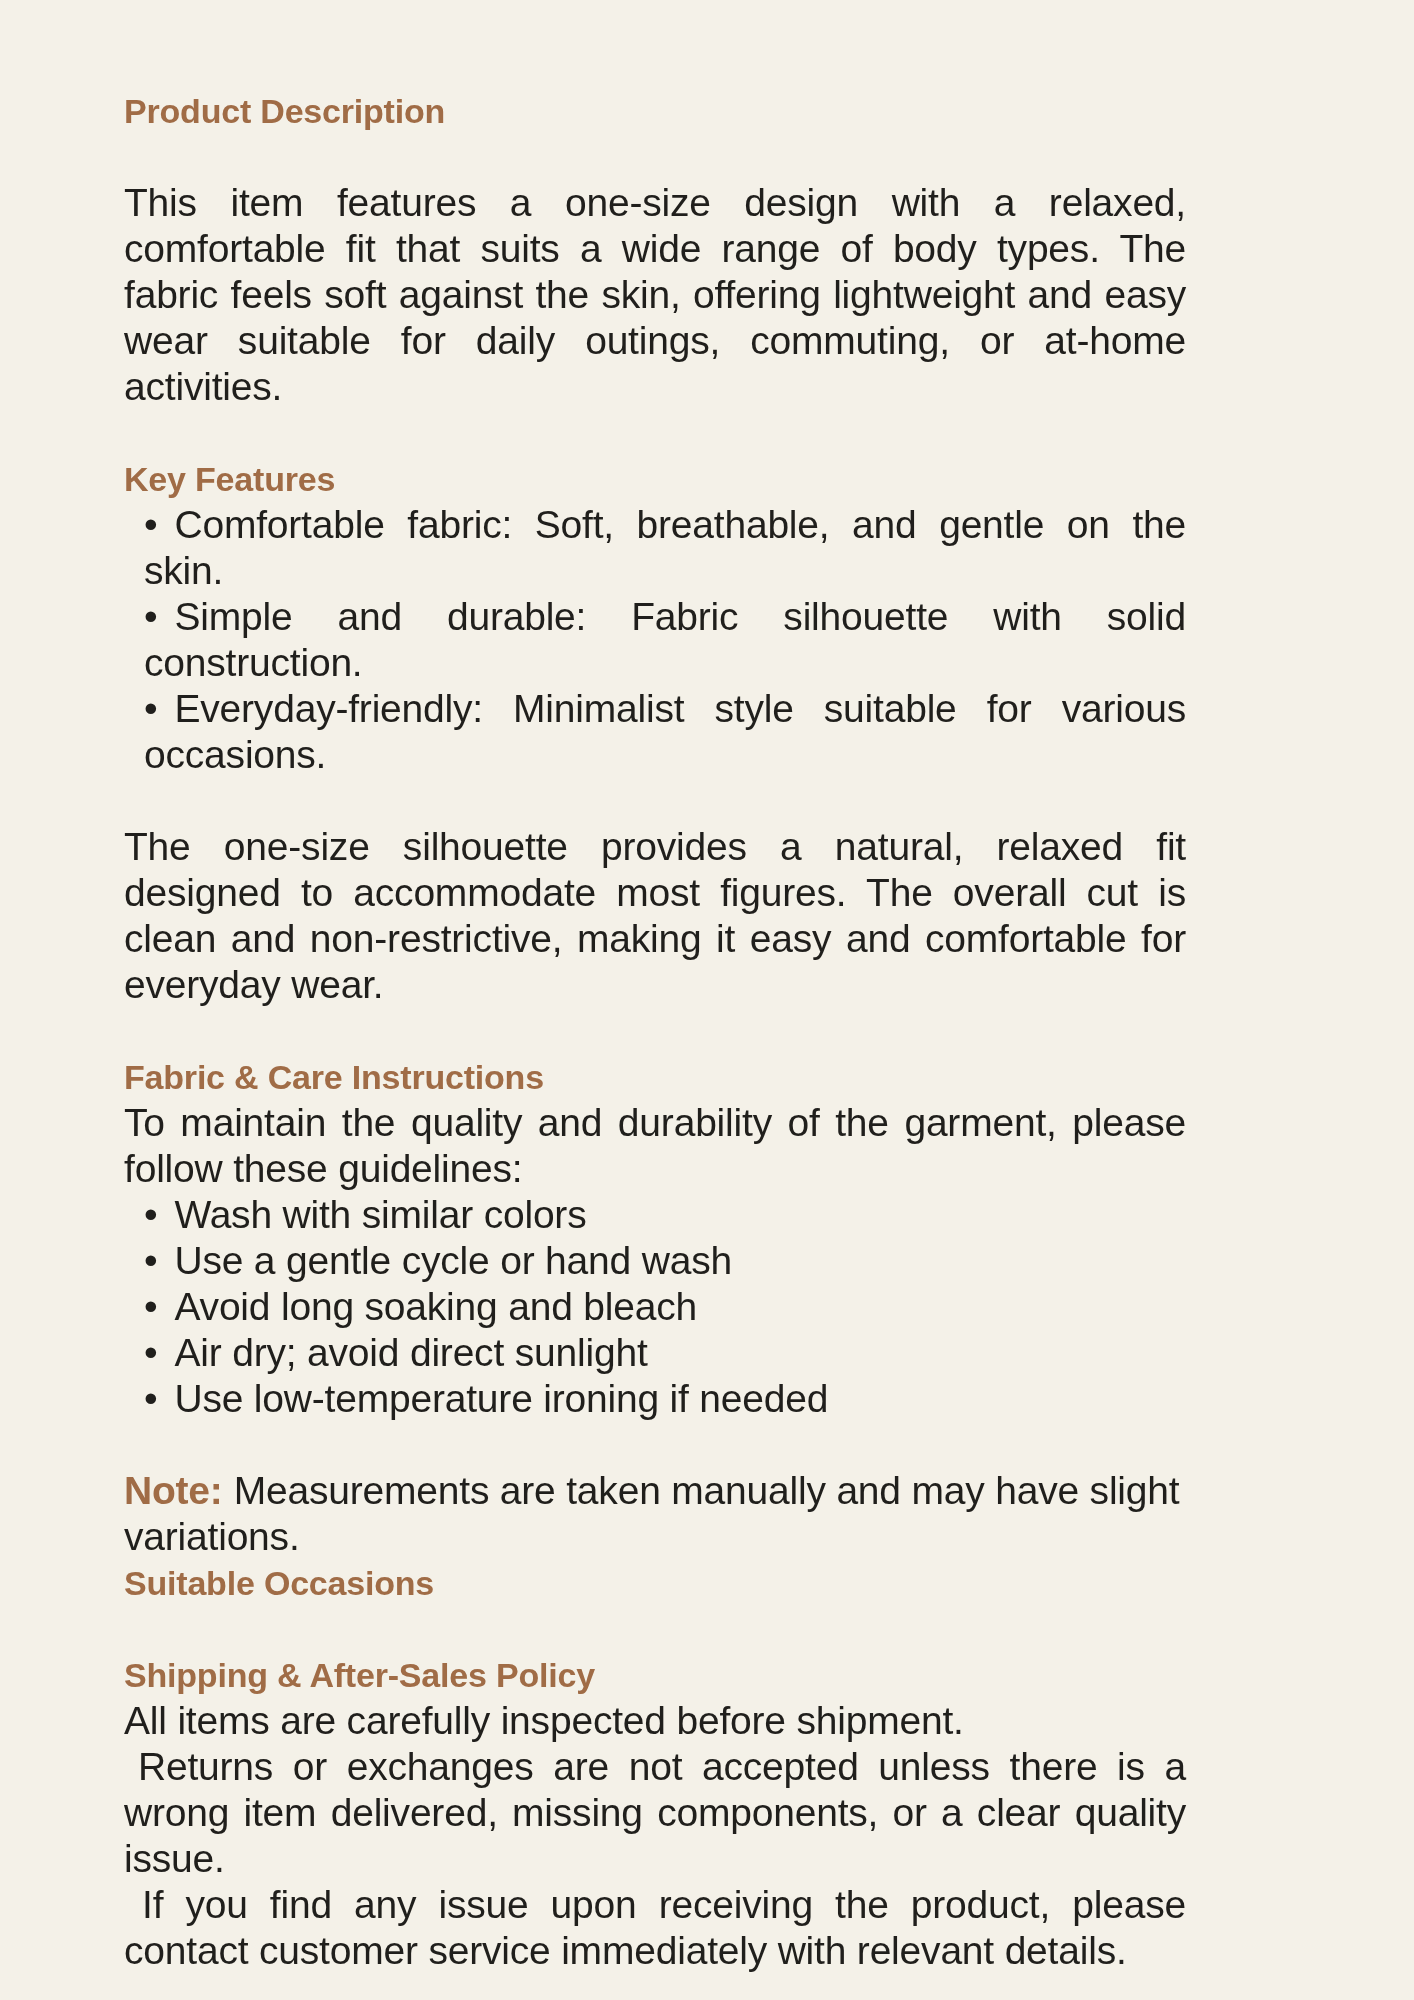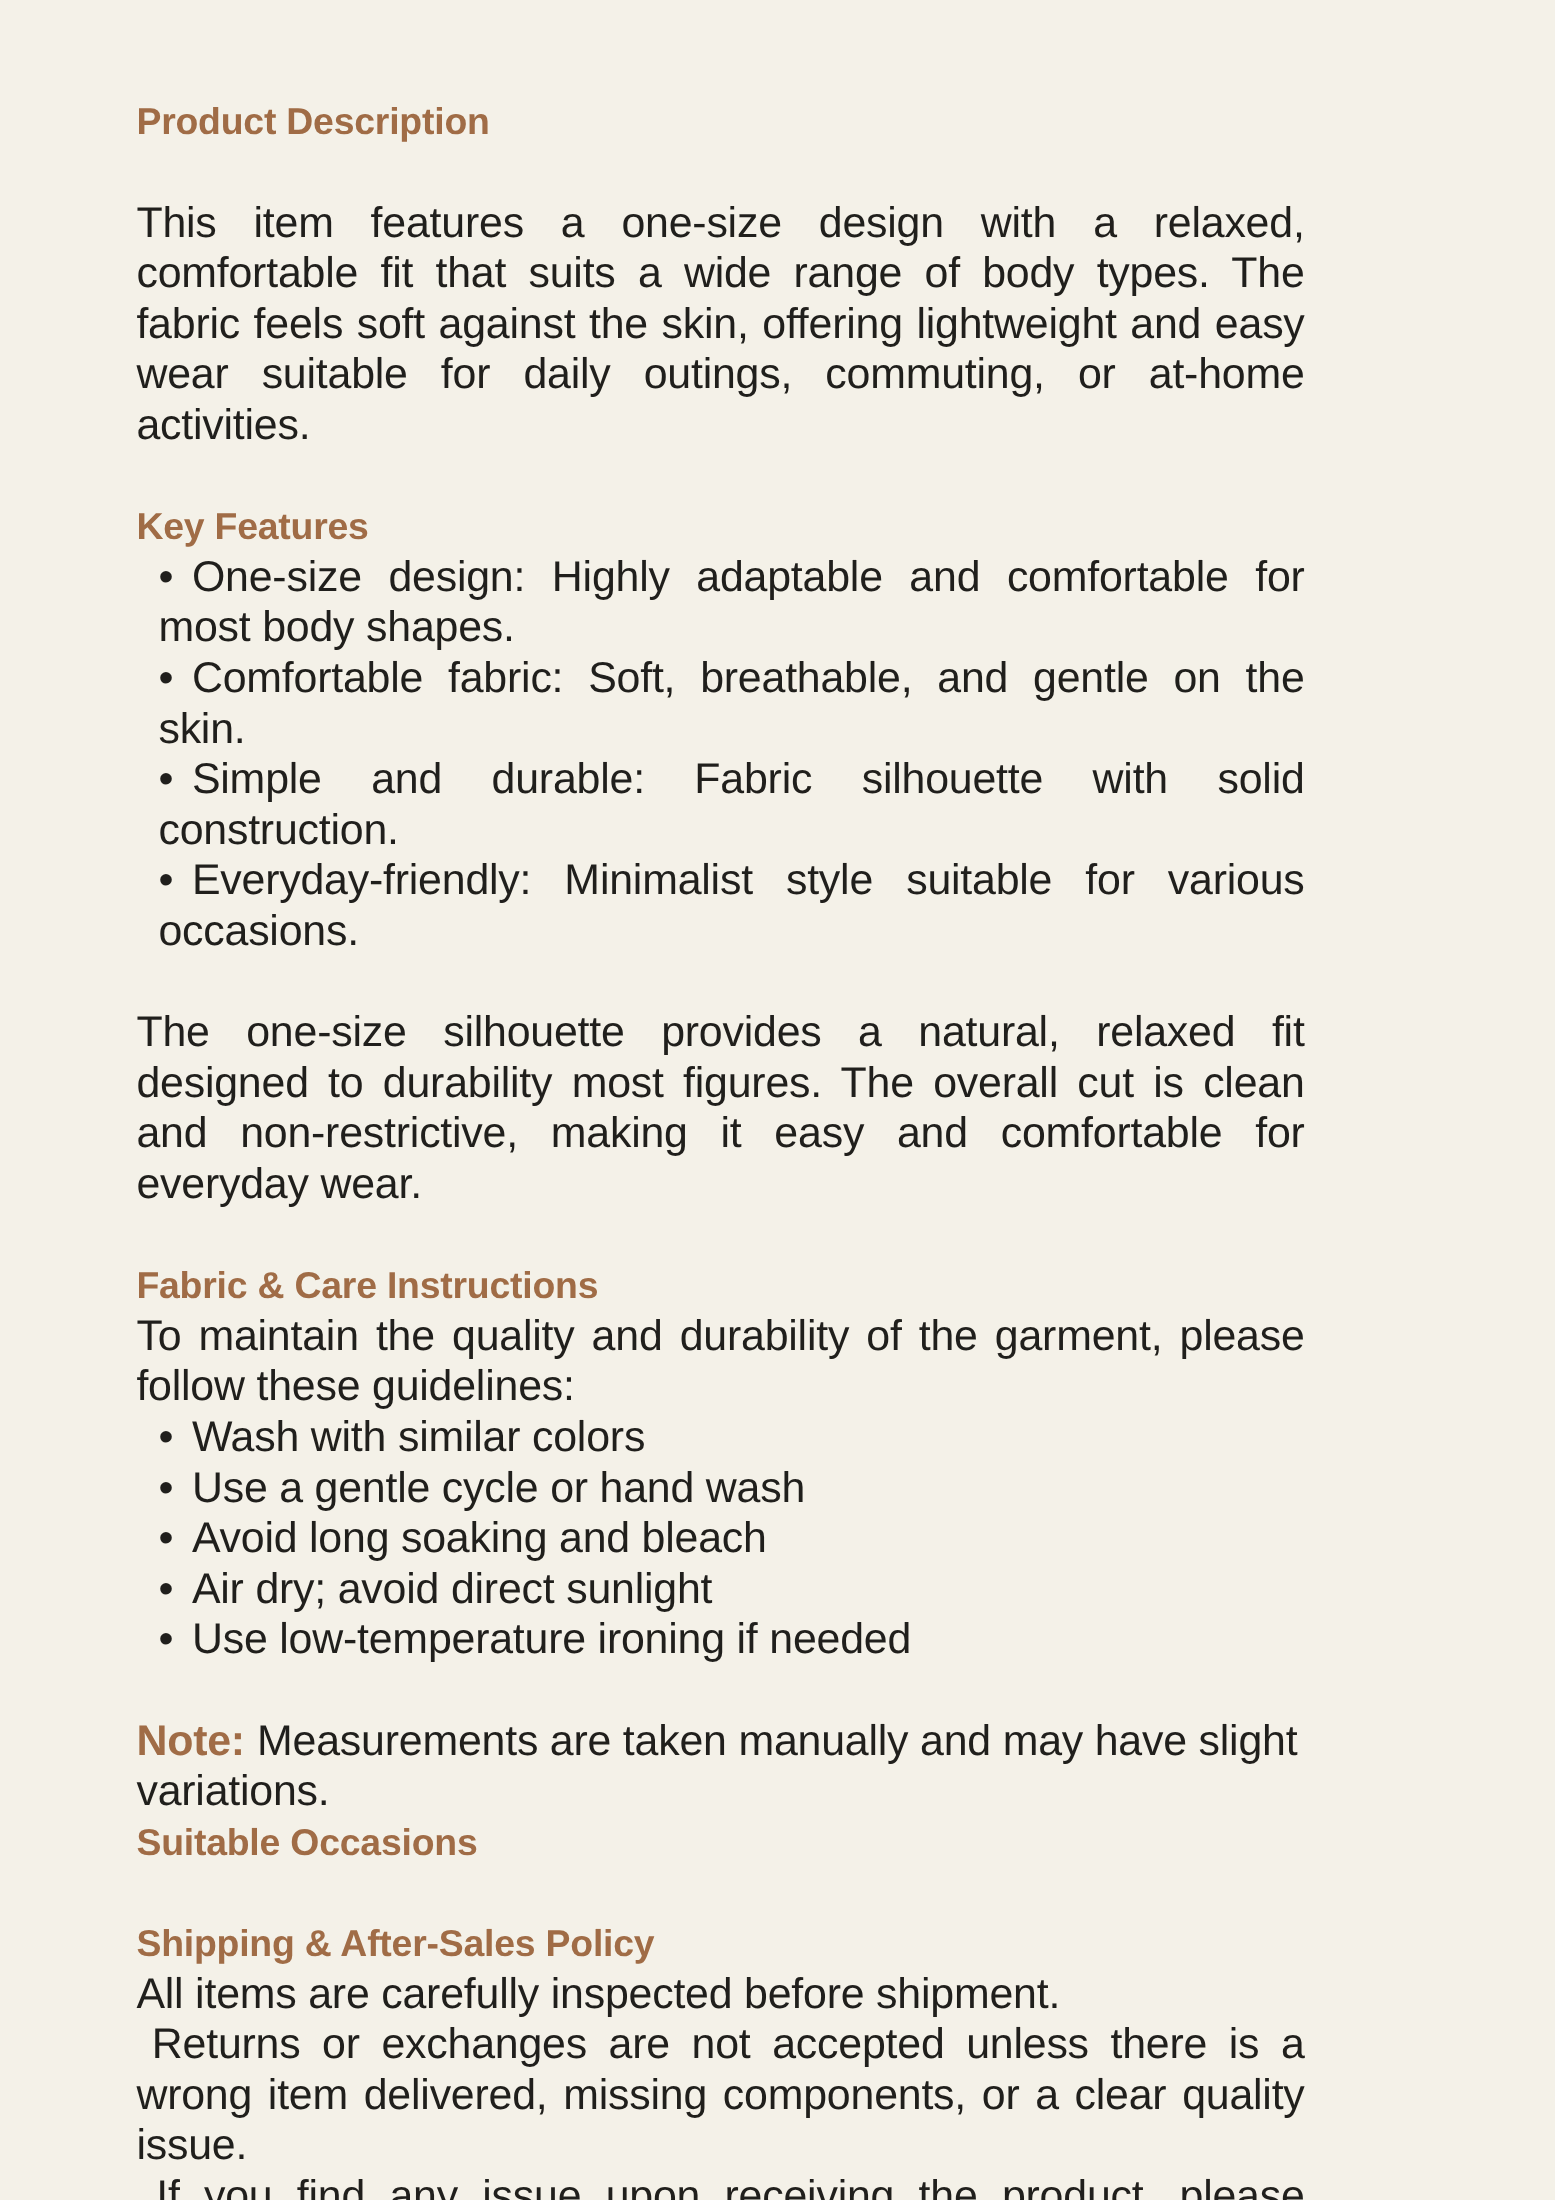--- a/index.html
+++ b/index.html
@@ -59,29 +59,28 @@
 
 <div class="page">
 
   <h2 class="heading title">Product Description</h2>
 
   <p class="para justify">This item features a one-size design with a relaxed, comfortable fit that suits a wide range of body types. The fabric feels soft against the skin, offering lightweight and easy wear suitable for daily outings, commuting, or at-home activities.</p>
 
   <section class="sec">
     <h2 class="heading">Key Features</h2>
     <ul class="bullets">
-      <li>One-size design: Highly adaptable and comfortable for most body shapes.</li>
       <li>Comfortable fabric: Soft, breathable, and gentle on the skin.</li>
       <li>Simple and durable: Fabric silhouette with solid construction.</li>
       <li>Everyday-friendly: Minimalist style suitable for various occasions.</li>
     </ul>
   </section>
 
   <section class="sec">
-    <p class="para justify">The one-size silhouette provides a natural, relaxed fit designed to durability most figures. The overall cut is clean and non-restrictive, making it easy and comfortable for everyday wear.</p>
+    <p class="para justify">The one-size silhouette provides a natural, relaxed fit designed to accommodate most figures. The overall cut is clean and non-restrictive, making it easy and comfortable for everyday wear.</p>
   </section>
 
   <section class="sec">
     <h2 class="heading">Fabric &amp; Care Instructions</h2>
     <p class="para justify">To maintain the quality and durability of the garment, please follow these guidelines:</p>
     <ul class="bullets">
       <li>Wash with similar colors</li>
       <li>Use a gentle cycle or hand wash</li>
       <li>Avoid long soaking and bleach</li>
       <li>Air dry; avoid direct sunlight</li>

